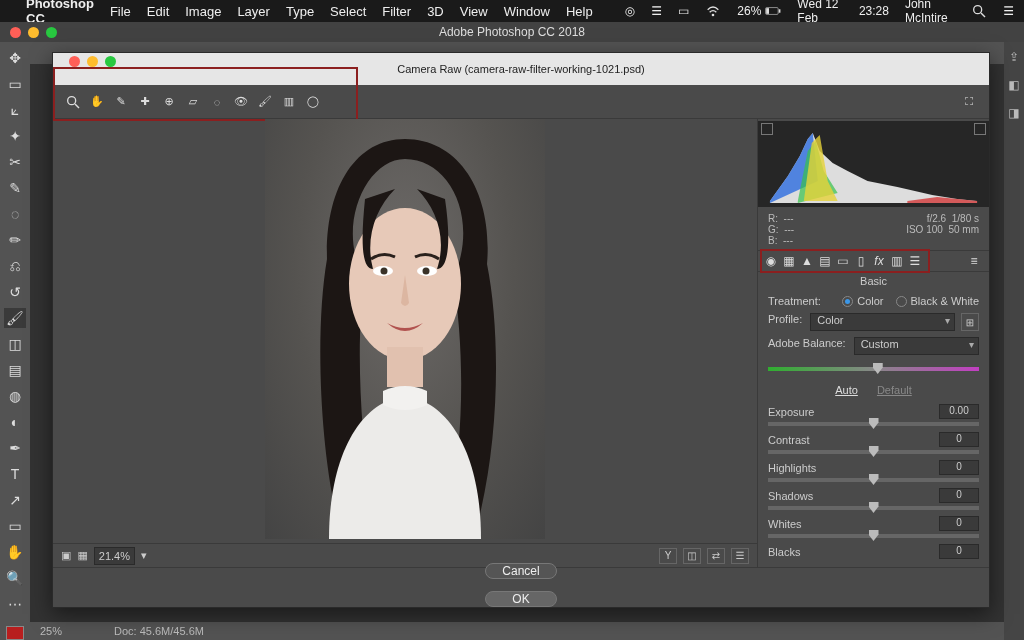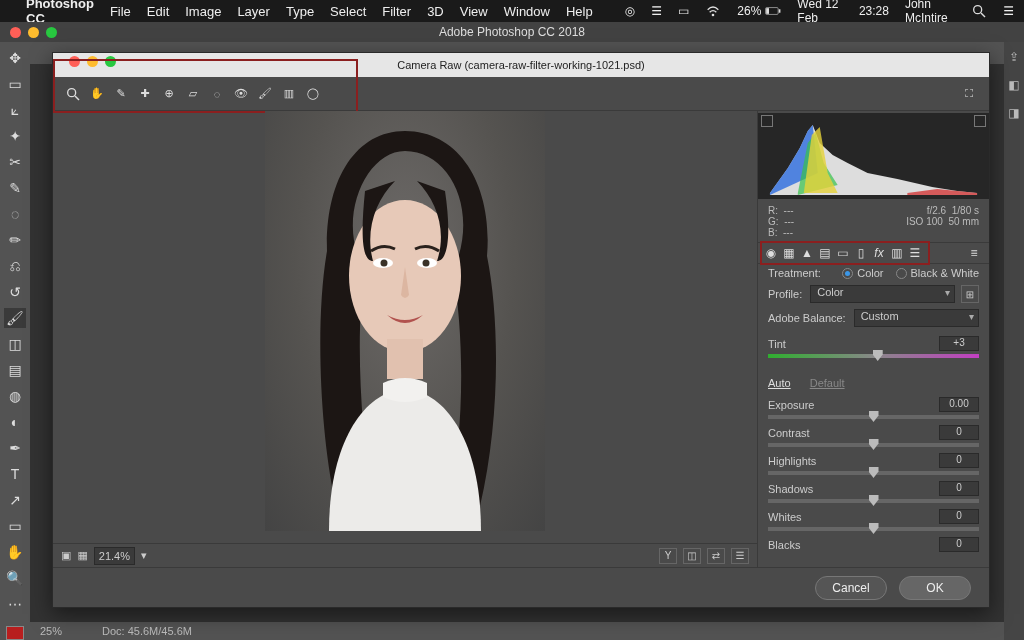--- a/index.html
+++ b/index.html
@@ -19,24 +19,24 @@
   .ps-titlebar .title{position:absolute; left:0;right:0;text-align:center;font-size:12px;color:#ddd;}
   
   .ps-body{ position:relative; height: calc(100% - 42px); background:#323232;}
   .ps-left-tools{ position:absolute; left:0; top:0; bottom:0; width:30px; background:#535353; display:flex; flex-direction:column; align-items:center; padding-top:6px; gap:6px;}
   .ps-left-tools .tool{ width:22px; height:20px; display:flex; align-items:center;justify-content:center; color:#ddd; font-size:14px;}
   .ps-left-tools .tool.active{ background:#3a3a3a;}
   .ps-left-tools .swatch{ width:18px;height:14px; margin-top:6px; background:#b81e1e; border:1px solid #888;}
   .ps-right-collapsed{ position:absolute; right:0; top:0; width:20px; bottom:0; background:#454545; display:flex; flex-direction:column; align-items:center; gap:14px; padding-top:8px;}
   .ps-right-collapsed span{ color:#bbb; font-size:12px;}
   .ps-options{ position:absolute; left:30px; right:20px; top:0; height:22px; background:#535353; display:flex; align-items:center; padding:0 8px; font-size:11px; color:#bbb;}
-  .ps-status{ position:absolute; left:30px; right:20px; bottom:0; height:18px; background:#535353; display:flex; align-items:center; font-size:11px; color:#bbb; padding-left:10px; gap:40px;}
+  .ps-status{ position:absolute; left:30px; right:20px; bottom:0; height:18px; background:#535353; display:flex; align-items:center; font-size:11px; color:#bbb; padding-left:10px; gap:52px;}
   
   .cr-dialog{ position:absolute; left:52px; top:10px; width:938px; height:556px; background:#4a4a4a; border:1px solid #2a2a2a; box-shadow:0 6px 20px rgba(0,0,0,.5); display:flex; flex-direction:column;}
-  .cr-title{ height:24px; background:#e6e6e6; color:#222; font-size:11px; display:flex; align-items:center; justify-content:center; position:relative;}
+  .cr-title{ height:32px; background:#e6e6e6; color:#222; font-size:11px; display:flex; align-items:center; justify-content:center; position:relative;}
   .cr-title .traffic{position:absolute; left:6px; top:3px;}
   .cr-toolbar{ height:34px; background:#4a4a4a; display:flex; align-items:center; padding:0 8px; border-bottom:1px solid #3a3a3a; position:relative;}
   .cr-toolbar .tool-ico{ width:24px; height:22px; display:flex;align-items:center;justify-content:center; color:#ddd; }
   .cr-toolbar .redbox{ position:absolute; left:0px; top:-18px; width:305px; height:54px; border:2px solid #8b1f1f; pointer-events:none;}
   .cr-toolbar .fs-ico{ margin-left:auto; }
   .cr-body{ flex:1; display:flex; min-height:0;}
   .cr-preview{ flex:1; background:#4a4a4a; display:flex; flex-direction:column;}
   .cr-img-area{ flex:1; display:flex; align-items:flex-start; justify-content:center; padding-top:0;}
   .cr-img{ width:280px; height:420px; background: radial-gradient(ellipse at 50% 35%, #6d6a68 0%, #555350 55%, #444 100%); position:relative; }
   .cr-img svg{ position:absolute; inset:0;}
@@ -49,40 +49,40 @@
   .histo-wrap .clip{ position:absolute; top:2px; width:12px;height:12px; border:1px solid #777;}
   .histo-wrap .clip.left{left:3px;} .histo-wrap .clip.right{right:3px;}
   .readout{ display:flex; justify-content:space-between; font-size:10px; color:#bbb; padding:2px 0 4px;}
   .readout .col{ display:flex; flex-direction:column; gap:0px;}
   .readout .exif{ text-align:right;}
   .cr-tabs{ margin:0 -10px; height:22px; background:#4a4a4a; border-top:1px solid #3a3a3a; border-bottom:1px solid #3a3a3a; position:relative; display:flex; align-items:center; padding-left:4px;}
   .cr-tabs .tab-ico{ width:18px;height:18px; display:flex;align-items:center;justify-content:center;color:#ddd;font-size:12px;}
   .cr-tabs .redbox2{ position:absolute; left:2px; top:-2px; width:170px;height:24px; border:2px solid #8b1f1f; pointer-events:none;}
   .cr-tabs .menu-ico{margin-left:auto; margin-right:6px;}
   .panel-title{ text-align:center; font-size:11px; color:#ccc; padding:3px 0 5px;}
-  .row{ display:flex; align-items:center; justify-content:space-between; padding:3px 0;}
+  .row{ display:flex; align-items:flex-start; justify-content:space-between; padding:3px 0;}
   .row label{ color:#ccc;}
   .radio{ display:flex; align-items:center; gap:4px; }
   .radio .dot{ width:11px;height:11px;border-radius:50%;border:1px solid #888; display:inline-block; position:relative;}
   .radio .dot.on::after{content:"";position:absolute;inset:2px;background:#3b97e8;border-radius:50%;}
   .select{ background:#3a3a3a; border:1px solid #2a2a2a; height:18px; padding:0 16px 0 6px; position:relative; flex:1; margin-left:8px;}
   .select::after{content:"▾"; position:absolute; right:4px; top:1px; font-size:10px; color:#aaa;}
   .grid-ico{ width:18px;height:18px;border:1px solid #666;margin-left:6px; display:flex;align-items:center;justify-content:center;font-size:10px;}
   .slider-row{ padding-top:6px;}
   .slider-row .top{ display:flex; justify-content:space-between; align-items:center;}
   .slider-row .val{ width:40px; text-align:center; background:#3a3a3a; border:1px solid #2a2a2a; height:15px; font-size:10px;}
   .track{ height:4px; background:#666; margin-top:3px; position:relative;}
   .track.temp{ background: linear-gradient(90deg,#2a6dd8,#888 50%,#e6c23b);}
   .track.tint{ background: linear-gradient(90deg,#2fae2f,#888 50%,#c23fc2);}
   .thumb{ position:absolute; top:-4px; width:10px;height:11px; background:#bbb; transform:translateX(-50%); clip-path: polygon(50% 100%, 0 40%, 0 0, 100% 0, 100% 40%);}
   .circle-ann{ position:absolute; width:44px;height:44px; border:3px solid #8b1f1f; border-radius:50%; pointer-events:none;}
-  .auto-row{ padding:19px 0 2px;}
+  .auto-row{ text-align:center; padding:13px 0 2px;}
   .auto-row .auto{ text-decoration:underline; color:#ddd; margin-right:16px;}
   .auto-row .default{ color:#888; text-decoration:underline;}
-  .cr-buttons{ height:40px; display:flex; align-items:center; justify-content:flex-end; gap:12px; padding:0 18px; border-top:1px solid #3a3a3a;}
+  .cr-buttons{ height:40px; display:flex; align-items:center; justify-content:flex-end; gap:12px; padding:0 18px; border-top:1px solid #3a3a3a;flex-direction:column;}
   .cr-buttons button{ width:72px; height:24px; border-radius:14px; border:1px solid #777; background:#555; color:#eee; font-size:12px;}
   .cr-buttons button:last-child{ background:#666;}
   
   .svg-i{width:16px;height:16px;}
 </style>
 </head>
 <body>
 
 <div class="mac-menubar">
   <span class="apple"></span>
@@ -286,20 +286,21 @@
           <div class="tab-ico">▤</div>
           <div class="tab-ico">▭</div>
           <div class="tab-ico">▯</div>
           <div class="tab-ico">
               <i>fx</i>
             </div>
           <div class="tab-ico">▥</div>
           <div class="tab-ico">☰</div>
           <div class="tab-ico menu-ico">≡</div>
         </div>
+        <div class="panel-title">Basic</div>
 
         <div class="row">
           <label>Treatment:</label>
           <div style="display:flex; gap:12px;">
             <span class="radio">
                 <span class="dot on"></span>
                 <span>Color</span>
               </span>
             <span class="radio">
                 <span class="dot"></span>
@@ -313,24 +314,20 @@
           <div class="select"><span>Color</span></div>
           <div class="grid-ico">⊞</div>
         </div>
 
         <div class="row">
           <label>Adobe Balance:</label>
           <div class="select"><span>Custom</span></div>
         </div>
 
         <div class="slider-row">
-          <div class="top">
-              <label>Tint</label>
-              <div class="val">+3</div>
-            </div>
           <div class="track tint">
               <div class="thumb" style="left:52%"></div>
             </div>
         </div>
 
         <div class="auto-row">
           <span class="auto">Auto</span>
           <span class="default">Default</span>
         </div>
 

